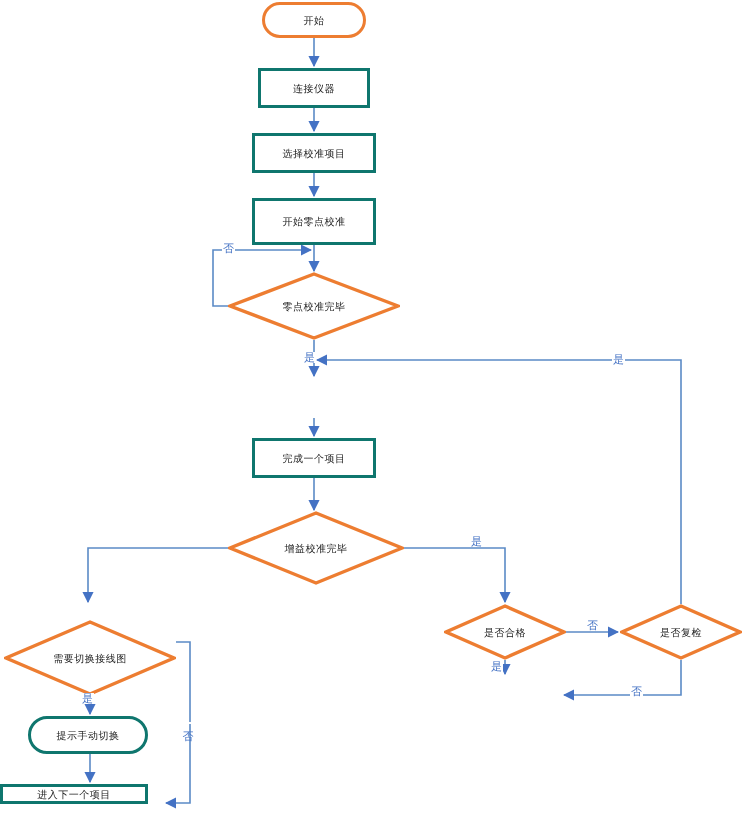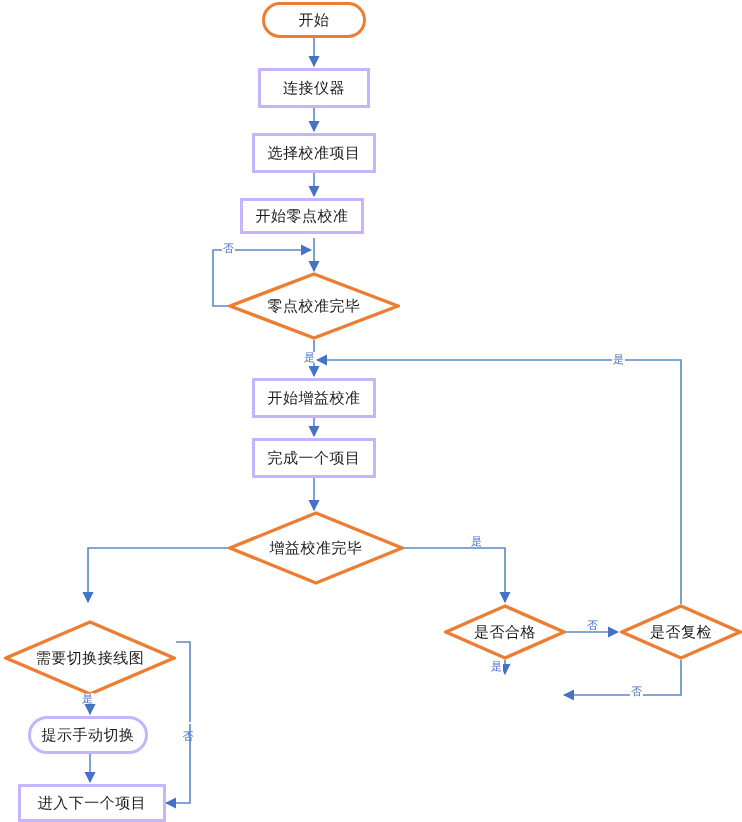--- a/index.html
+++ b/index.html
@@ -25,27 +25,27 @@
     height: 822px;
     pointer-events: none;
   }
   .node {
     position: absolute;
     box-sizing: border-box;
     display: flex;
     align-items: center;
     justify-content: center;
     color: #1a1a1a;
-    font-size: 15px;
+    font-size: 10px;
     line-height: 1.1;
     white-space: nowrap;
     letter-spacing: 0.5px;
   }
   .node-process {
-    border: 3px solid #c4b5fd;
+    border: 3px solid #0f766e;
     background: #ffffff;
   }
   .node-terminal {
     border: 3px solid #ED7D31;
     background: #ffffff;
     border-radius: 999px;
   }
   .node-decision {
     background: transparent;
     border: none;
@@ -130,34 +130,31 @@
   </div>
 
   <div class="node node-process" style="left:258px; top:68px; width:112px; height:40px;">
     <span>连接仪器</span>
   </div>
 
   <div class="node node-process" style="left:252px; top:133px; width:124px; height:40px;">
     <span>选择校准项目</span>
   </div>
 
-  <div class="node node-process" style="left:240px; top:198px; width:124px; height:36px;">
+  <div class="node node-process" style="left:252px; top:198px; width:124px; height:47px;">
     <span>开始零点校准</span>
   </div>
 
   <div class="node node-decision" style="left:228px; top:272px; width:172px; height:68px;">
     <svg class="diamond-svg" viewBox="0 0 172 68" preserveAspectRatio="none">
       <polygon points="86,2 170,34 86,66 2,34" fill="#ffffff" stroke="#ED7D31" stroke-width="3.4"></polygon>
     </svg>
     <span class="diamond-label">零点校准完毕</span>
   </div>
 
-  <div class="node node-process" style="left:252px; top:378px; width:124px; height:40px;">
-    <span>开始增益校准</span>
-  </div>
 
   <div class="node node-process" style="left:252px; top:438px; width:124px; height:40px;">
     <span>完成一个项目</span>
   </div>
 
   <div class="node node-decision" style="left:228px; top:511px; width:176px; height:74px;">
     <svg class="diamond-svg" viewBox="0 0 176 74" preserveAspectRatio="none">
       <polygon points="88,2 174,37 88,72 2,37" fill="#ffffff" stroke="#ED7D31" stroke-width="3.4"></polygon>
     </svg>
     <span class="diamond-label">增益校准完毕</span>
@@ -167,21 +164,21 @@
     <svg class="diamond-svg" viewBox="0 0 172 76" preserveAspectRatio="none">
       <polygon points="86,2 170,38 86,74 2,38" fill="#ffffff" stroke="#ED7D31" stroke-width="3.4"></polygon>
     </svg>
     <span class="diamond-label">需要切换接线图</span>
   </div>
 
   <div class="node node-process" style="left:28px; top:716px; width:120px; height:38px;border-radius:19px;">
     <span>提示手动切换</span>
   </div>
 
-  <div class="node node-process" style="left:18px; top:784px; width:148px; height:38px;">
+  <div class="node node-process" style="left:0; top:784px; width:148px; height:20px;">
     <span>进入下一个项目</span>
   </div>
 
   <div class="node node-decision" style="left:444px; top:604px; width:122px; height:56px;text-align:center;">
     <svg class="diamond-svg" viewBox="0 0 122 56" preserveAspectRatio="none">
       <polygon points="61,2 120,28 61,54 2,28" fill="#ffffff" stroke="#ED7D31" stroke-width="3.4"></polygon>
     </svg>
     <span class="diamond-label">是否合格</span>
   </div>
 

